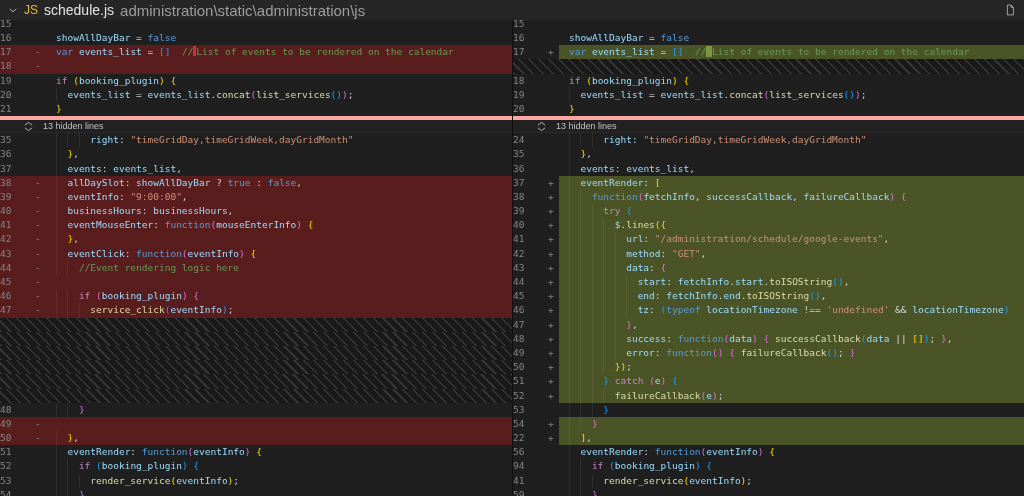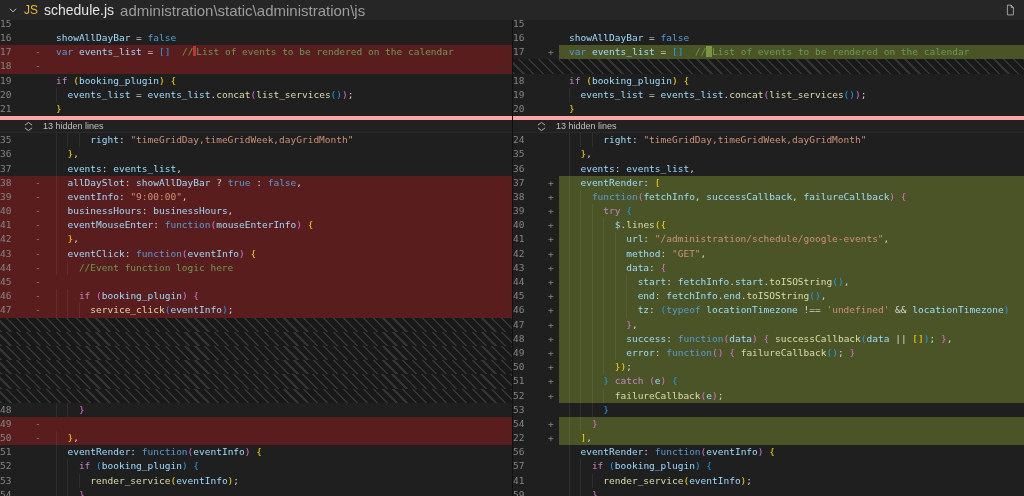--- a/index.html
+++ b/index.html
@@ -90,21 +90,21 @@
         </div>
         <div class="row"><span class="gutter"><span class="num">35</span><span class="mk"></span></span><span class="codearea"><span class="ig"></span><span class="ig"></span><span class="ig"></span><span class="tk-v">right</span><span class="tk-p">: </span><span class="tk-s">"timeGridDay,timeGridWeek,dayGridMonth"</span></span></div>
         <div class="row"><span class="gutter"><span class="num">36</span><span class="mk"></span></span><span class="codearea"><span class="ig"></span><span class="tk-b1">}</span><span class="tk-p">,</span></span></div>
         <div class="row"><span class="gutter"><span class="num">37</span><span class="mk"></span></span><span class="codearea"><span class="ig"></span><span class="tk-v">events</span><span class="tk-p">: </span><span class="tk-v">events_list</span><span class="tk-p">,</span></span></div>
         <div class="row bg-d"><span class="gutter"><span class="num">38</span><span class="mk">-</span></span><span class="codearea"><span class="ig"></span><span class="tk-v">allDaySlot</span><span class="tk-p">: </span><span class="tk-v">showAllDayBar</span><span class="tk-p"> ? </span><span class="tk-k">true</span><span class="tk-p"> : </span><span class="tk-k">false</span><span class="tk-p">,</span></span></div>
         <div class="row bg-d"><span class="gutter"><span class="num">39</span><span class="mk">-</span></span><span class="codearea"><span class="ig"></span><span class="tk-v">eventInfo</span><span class="tk-p">: </span><span class="tk-s">"9:00:00"</span><span class="tk-p">,</span></span></div>
         <div class="row bg-d"><span class="gutter"><span class="num">40</span><span class="mk">-</span></span><span class="codearea"><span class="ig"></span><span class="tk-v">businessHours</span><span class="tk-p">: </span><span class="tk-v">businessHours</span><span class="tk-p">,</span></span></div>
         <div class="row bg-d"><span class="gutter"><span class="num">41</span><span class="mk">-</span></span><span class="codearea"><span class="ig"></span><span class="tk-v">eventMouseEnter</span><span class="tk-p">: </span><span class="tk-k">function</span><span class="tk-b2">(</span><span class="tk-v">mouseEnterInfo</span><span class="tk-b2">)</span><span class="tk-p"> </span><span class="tk-b1">{</span></span></div>
         <div class="row bg-d"><span class="gutter"><span class="num">42</span><span class="mk">-</span></span><span class="codearea"><span class="ig"></span><span class="tk-b1">}</span><span class="tk-p">,</span></span></div>
         <div class="row bg-d"><span class="gutter"><span class="num">43</span><span class="mk">-</span></span><span class="codearea"><span class="ig"></span><span class="tk-v">eventClick</span><span class="tk-p">: </span><span class="tk-k">function</span><span class="tk-b2">(</span><span class="tk-v">eventInfo</span><span class="tk-b2">)</span><span class="tk-p"> </span><span class="tk-b1">{</span></span></div>
-        <div class="row bg-d"><span class="gutter"><span class="num">44</span><span class="mk">-</span></span><span class="codearea"><span class="ig"></span><span class="ig"></span><span class="tk-m">//Event function logic here</span></span></div>
+        <div class="row bg-d"><span class="gutter"><span class="num">44</span><span class="mk">-</span></span><span class="codearea"><span class="ig"></span><span class="ig"></span><span class="tk-m">//Event rendering logic here</span></span></div>
         <div class="row bg-d"><span class="gutter"><span class="num">45</span><span class="mk">-</span></span><span class="codearea"></span></div>
         <div class="row bg-d"><span class="gutter"><span class="num">46</span><span class="mk">-</span></span><span class="codearea"><span class="ig"></span><span class="ig"></span><span class="tk-c">if</span><span class="tk-p"> </span><span class="tk-b2">(</span><span class="tk-v">booking_plugin</span><span class="tk-b2">)</span><span class="tk-p"> </span><span class="tk-b2">{</span></span></div>
         <div class="row bg-d"><span class="gutter"><span class="num">47</span><span class="mk">-</span></span><span class="codearea"><span class="ig"></span><span class="ig"></span><span class="ig"></span><span class="tk-f">service_click</span><span class="tk-b3">(</span><span class="tk-v">eventInfo</span><span class="tk-b3">)</span><span class="tk-p">;</span></span></div>
         <div class="row bg-sp"></div>
         <div class="row bg-sp"></div>
         <div class="row bg-sp"></div>
         <div class="row bg-sp"></div>
         <div class="row bg-sp"></div>
         <div class="row bg-sp"></div>
         <div class="row"><span class="gutter"><span class="num">48</span><span class="mk"></span></span><span class="codearea"><span class="ig"></span><span class="ig"></span><span class="tk-b2">}</span></span></div>
@@ -145,18 +145,18 @@
         <div class="row bg-a"><span class="gutter"><span class="num">47</span><span class="mk">+</span></span><span class="codearea"><span class="ig"></span><span class="ig"></span><span class="ig"></span><span class="ig"></span><span class="ig"></span><span class="tk-b2">}</span><span class="tk-p">,</span></span></div>
         <div class="row bg-a"><span class="gutter"><span class="num">48</span><span class="mk">+</span></span><span class="codearea"><span class="ig"></span><span class="ig"></span><span class="ig"></span><span class="ig"></span><span class="ig"></span><span class="tk-v">success</span><span class="tk-p">: </span><span class="tk-k">function</span><span class="tk-b2">(</span><span class="tk-v">data</span><span class="tk-b2">)</span><span class="tk-p"> </span><span class="tk-b2">{</span><span class="tk-p"> </span><span class="tk-f">successCallback</span><span class="tk-b3">(</span><span class="tk-v">data</span><span class="tk-p"> || </span><span class="tk-b1">[]</span><span class="tk-b3">)</span><span class="tk-p">; </span><span class="tk-b2">}</span><span class="tk-p">,</span></span></div>
         <div class="row bg-a"><span class="gutter"><span class="num">49</span><span class="mk">+</span></span><span class="codearea"><span class="ig"></span><span class="ig"></span><span class="ig"></span><span class="ig"></span><span class="ig"></span><span class="tk-v">error</span><span class="tk-p">: </span><span class="tk-k">function</span><span class="tk-b2">()</span><span class="tk-p"> </span><span class="tk-b2">{</span><span class="tk-p"> </span><span class="tk-f">failureCallback</span><span class="tk-b3">()</span><span class="tk-p">; </span><span class="tk-b2">}</span></span></div>
         <div class="row bg-a"><span class="gutter"><span class="num">50</span><span class="mk">+</span></span><span class="codearea"><span class="ig"></span><span class="ig"></span><span class="ig"></span><span class="ig"></span><span class="tk-b1">}</span><span class="tk-b1">)</span><span class="tk-p">;</span></span></div>
         <div class="row bg-a"><span class="gutter"><span class="num">51</span><span class="mk">+</span></span><span class="codearea"><span class="ig"></span><span class="ig"></span><span class="ig"></span><span class="tk-b3">}</span><span class="tk-p"> </span><span class="tk-c">catch</span><span class="tk-p"> </span><span class="tk-b2">(</span><span class="tk-v">e</span><span class="tk-b2">)</span><span class="tk-p"> </span><span class="tk-b3">{</span></span></div>
         <div class="row bg-a"><span class="gutter"><span class="num">52</span><span class="mk">+</span></span><span class="codearea"><span class="ig"></span><span class="ig"></span><span class="ig"></span><span class="ig"></span><span class="tk-f">failureCallback</span><span class="tk-b2">(</span><span class="tk-v">e</span><span class="tk-b2">)</span><span class="tk-p">;</span></span></div>
         <div class="row"><span class="gutter"><span class="num">53</span><span class="mk"></span></span><span class="codearea"><span class="ig"></span><span class="ig"></span><span class="ig"></span><span class="tk-b3">}</span></span></div>
         <div class="row bg-a"><span class="gutter"><span class="num">54</span><span class="mk">+</span></span><span class="codearea"><span class="ig"></span><span class="ig"></span><span class="tk-b2">}</span></span></div>
         <div class="row bg-a"><span class="gutter"><span class="num">22</span><span class="mk">+</span></span><span class="codearea"><span class="ig"></span><span class="tk-b1">]</span><span class="tk-p">,</span></span></div>
         <div class="row"><span class="gutter"><span class="num">56</span><span class="mk"></span></span><span class="codearea"><span class="ig"></span><span class="tk-v">eventRender</span><span class="tk-p">: </span><span class="tk-k">function</span><span class="tk-b2">(</span><span class="tk-v">eventInfo</span><span class="tk-b2">)</span><span class="tk-p"> </span><span class="tk-b1">{</span></span></div>
-        <div class="row"><span class="gutter"><span class="num">57</span><span class="mk"></span></span><span class="codearea"><span class="ig"></span><span class="ig"></span><span class="tk-c">if</span><span class="tk-p"> </span><span class="tk-b3">(</span><span class="tk-v">booking_plugin</span><span class="tk-b3">)</span><span class="tk-p"> </span><span class="tk-b3">{</span></span></div>
+        <div class="row"><span class="gutter"><span class="num">94</span><span class="mk"></span></span><span class="codearea"><span class="ig"></span><span class="ig"></span><span class="tk-c">if</span><span class="tk-p"> </span><span class="tk-b3">(</span><span class="tk-v">booking_plugin</span><span class="tk-b3">)</span><span class="tk-p"> </span><span class="tk-b3">{</span></span></div>
         <div class="row"><span class="gutter"><span class="num">41</span><span class="mk"></span></span><span class="codearea"><span class="ig"></span><span class="ig"></span><span class="ig"></span><span class="tk-f">render_service</span><span class="tk-b1">(</span><span class="tk-v">eventInfo</span><span class="tk-b1">)</span><span class="tk-p">;</span></span></div>
         <div class="row"><span class="gutter"><span class="num">59</span><span class="mk"></span></span><span class="codearea"><span class="ig"></span><span class="ig"></span><span class="tk-b2">}</span></span></div>
       </div>
   </div>
 </div>
 
 </body></html>

